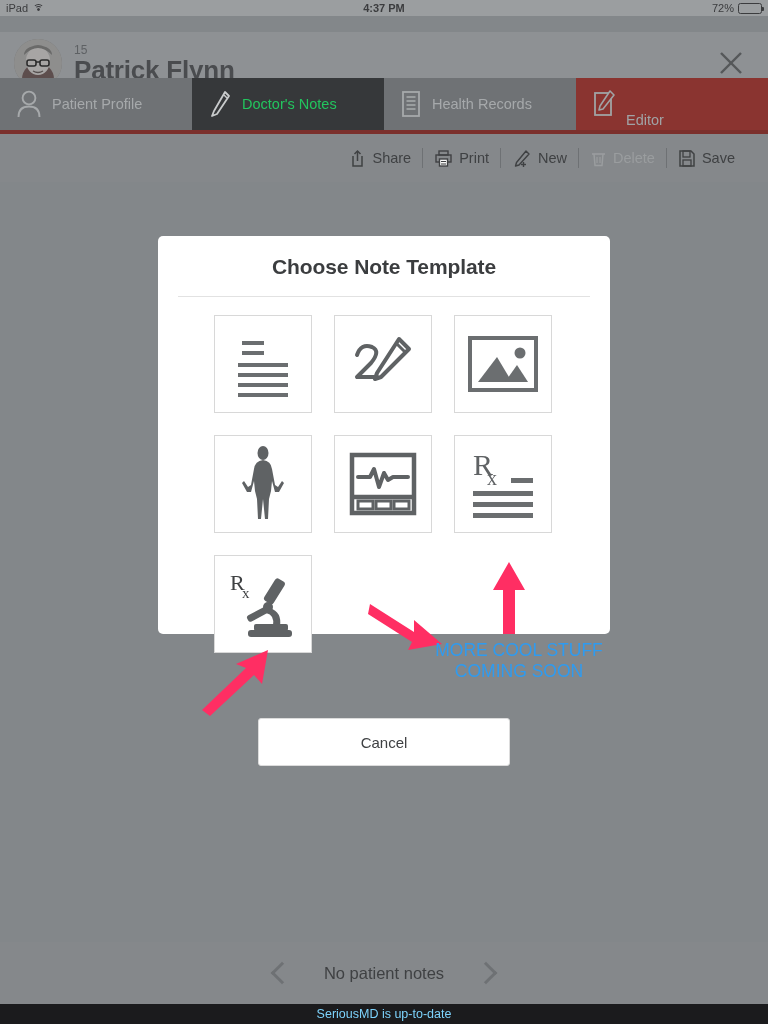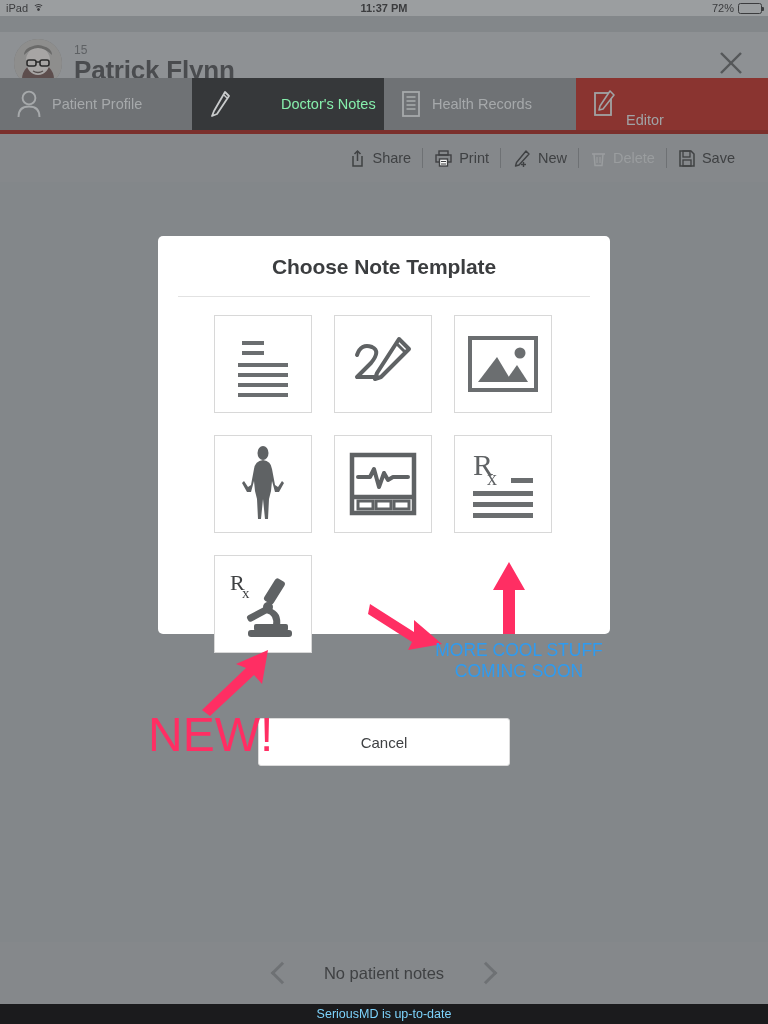--- a/index.html
+++ b/index.html
@@ -58,21 +58,21 @@
   .tabbar {
     position: absolute; top: 78px; left: 0; width: 768px; height: 52px;
     display: flex; align-items: stretch;
   }
   .tab { flex: 1; display: flex; align-items: center; gap: 10px; padding-left: 16px;
          cursor: pointer; position: relative; }
   .tab-label { font-size: 14.5px; }
   .tab.inactive { background: #6f7275; }
   .tab.inactive .tab-label { color: #a6a9ab; }
   .tab.active-dark { background: #36383a; }
-  .tab.active-dark .tab-label { color: #86efac; margin-left: 39px; }
+  .tab.active-dark .tab-label { color: #22c55e; }
   .tab.accent { background: #8a3430; }
   .tab.accent .tab-label { color: #a0a3a5; margin-top: 32px; }
   .tabrule { position: absolute; top: 130px; left: 0; width: 768px; height: 4px; background: #7b302c; }
 
   
   .toolbar {
     position: absolute; top: 134px; left: 0; width: 768px; height: 48px;
     background: #85888b; display: flex; align-items: center;
     justify-content: flex-end; padding-right: 22px; gap: 0;
   }
@@ -139,21 +139,21 @@
 
   <div class="statusbar">
     <div class="sb-left">
       <span>iPad</span>
       <span class="wifi-icon">
           <i></i>
           <i></i>
           <i></i>
         </span>
     </div>
-    <div class="sb-center">11:37 PM</div>
+    <div class="sb-center">4:37 PM</div>
     <div class="sb-right">
       <span>72%</span>
       <span class="batt"><span class="batt-fill" style="width:80%"></span></span>
     </div>
   </div>
 
   <div class="patient-header">
     <div class="avatar">
       <svg class="face" viewBox="0 0 48 48">
         <rect width="48" height="48" fill="#9a9a98"></rect>
@@ -409,21 +409,20 @@
 
     <svg style="position:absolute;left:490px;top:560px" width="40" height="78" viewBox="0 0 40 78">
       <path d="M19 2 L35 30 L25 30 L25 74 L13 74 L13 30 L3 30 Z" fill="#ff2e63"></path>
     </svg>
 
     <div class="anno-soon">
       <span>MORE COOL STUFF</span><br>
       <span>COMING SOON</span>
     </div>
 
-    <div class="anno-new">NEW!</div>
   </div>
 
   <div class="bottomnav">
     <span class="chev left"></span>
     <span class="nav-label">No patient notes</span>
     <span class="chev right"></span>
   </div>
 
   <div class="statusfoot">SeriousMD is up-to-date</div>
 </div>

